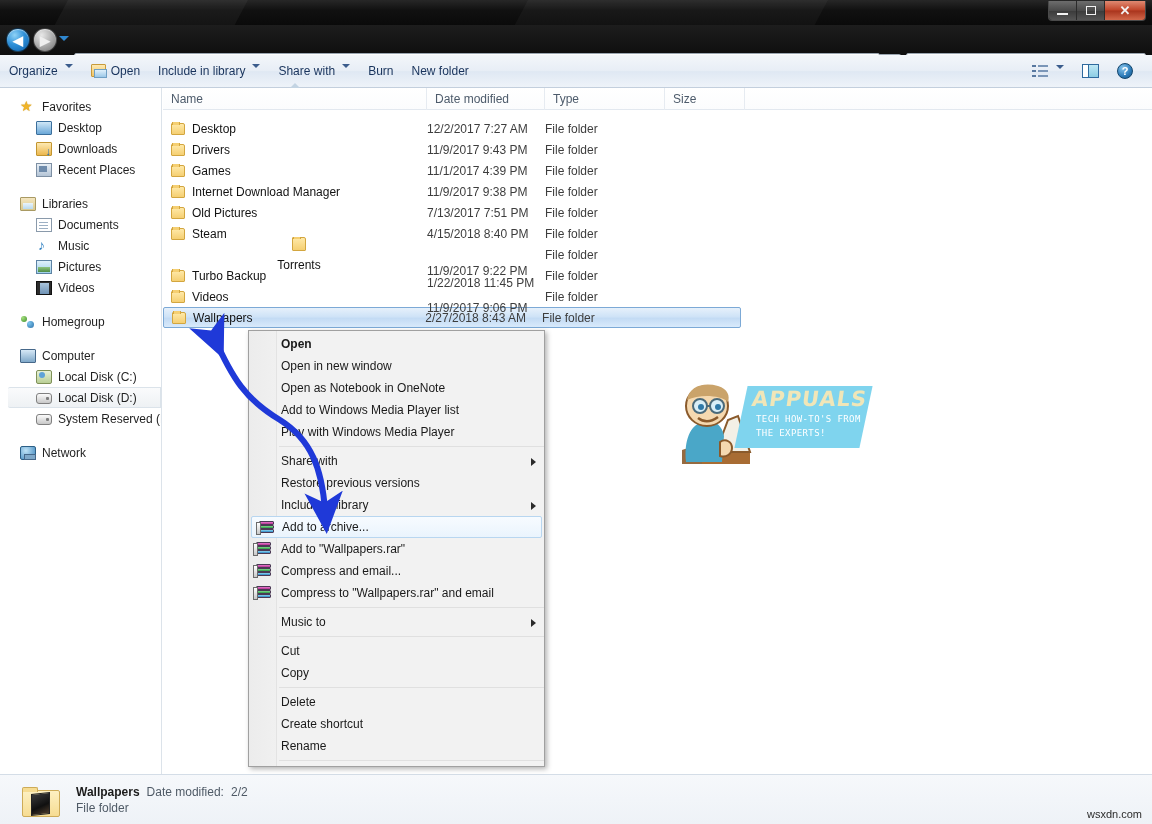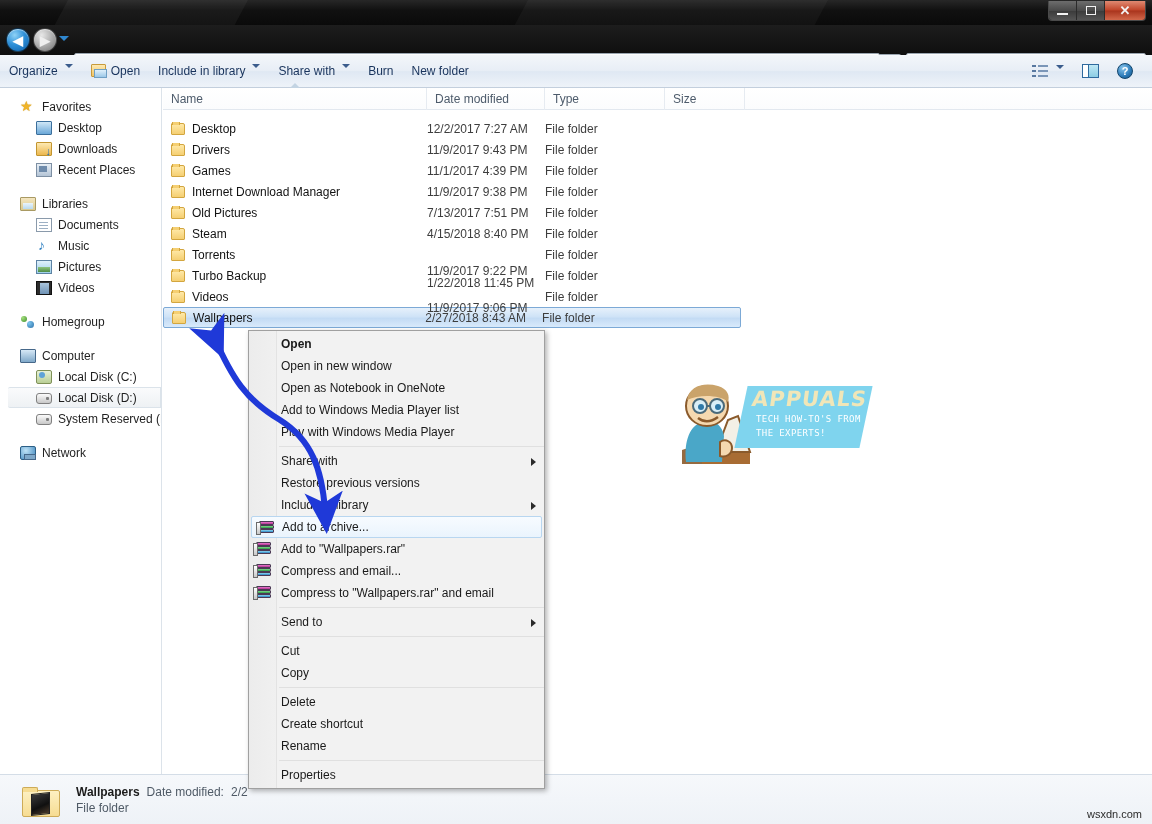--- a/index.html
+++ b/index.html
@@ -566,21 +566,21 @@
       <div class="row">
         <div class="cell-name" style="width: 264px; padding-left: 8px;">
           <span class="folder"></span>
           <span>Steam</span>
         </div>
         <div class="cell-date" style="width: 118px;">4/15/2018 8:40 PM</div>
         <div class="cell-type" style="width: 120px;">File folder</div>
         <div class="cell-size" style="width: 80px;"></div>
       </div>
       <div class="row">
-        <div class="cell-name" style="width: 264px;">
+        <div class="cell-name" style="width: 264px; flex-direction: column;">
           <span class="folder"></span>
           <span>Torrents</span>
         </div>
         <div class="cell-date" style="width: 118px; margin-top: 33px;">11/9/2017 9:22 PM</div>
         <div class="cell-type" style="width: 120px;">File folder</div>
         <div class="cell-size" style="width: 80px;"></div>
       </div>
       <div class="row">
         <div class="cell-name" style="width: 264px;">
           <span class="folder"></span>
@@ -690,44 +690,41 @@
     <div class="mi">
       <span class="rar">
         <i></i>
         <b></b>
         <s></s>
       </span>
       <span>Compress to "Wallpapers.rar" and email</span>
     </div>
     <div class="msep"></div>
     <div class="mi">
-      <span>Send to</span>
+      <span>Music to</span>
       <span class="sub"></span>
     </div>
     <div class="msep"></div>
     <div class="mi">
       <span>Cut</span>
     </div>
     <div class="mi">
       <span>Copy</span>
     </div>
     <div class="msep"></div>
     <div class="mi">
       <span>Delete</span>
     </div>
     <div class="mi">
       <span>Create shortcut</span>
     </div>
     <div class="mi">
       <span>Rename</span>
     </div>
     <div class="msep"></div>
-    <div class="mi">
-      <span>Properties</span>
-    </div>
   </div>
 
 <svg id="annot">
   <defs>
     <marker id="ahead" markerWidth="7" markerHeight="7" refX="3" refY="3.2" orient="auto">
       <path d="M0,0 L7,3.2 L0,6.4 L1.8,3.2 Z" fill="#1f39d8"></path>
     </marker>
     <marker id="ahead2" markerWidth="7" markerHeight="7" refX="3" refY="3.2" orient="auto">
       <path d="M0,0 L7,3.2 L0,6.4 L1.8,3.2 Z" fill="#1f39d8"></path>
     </marker>

